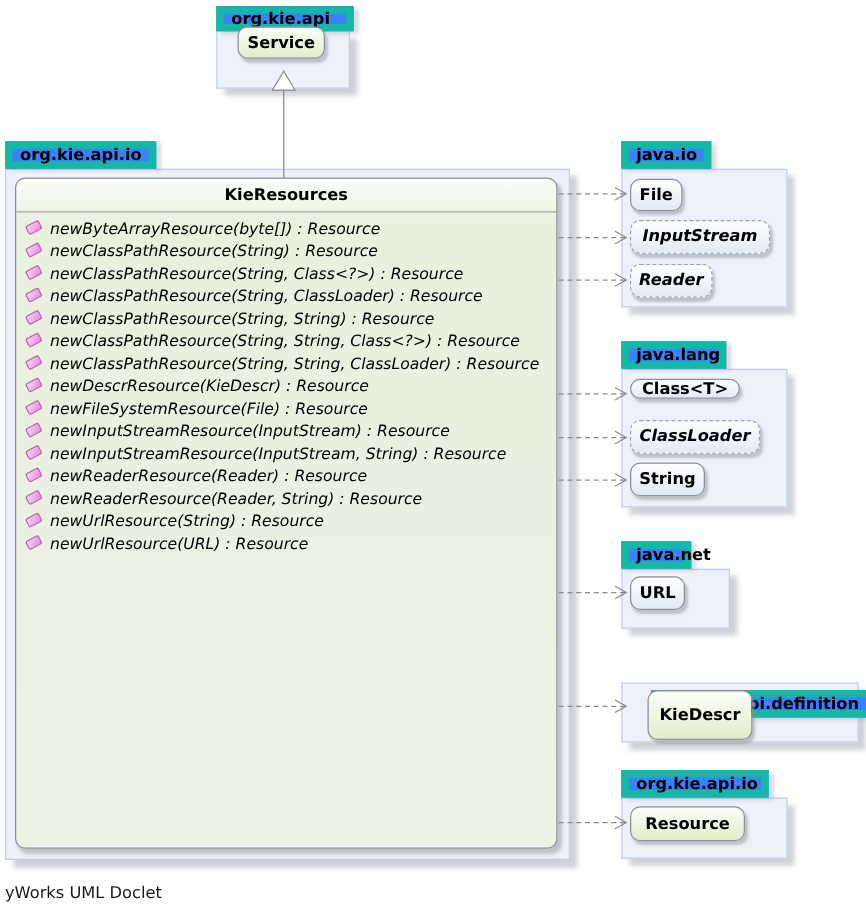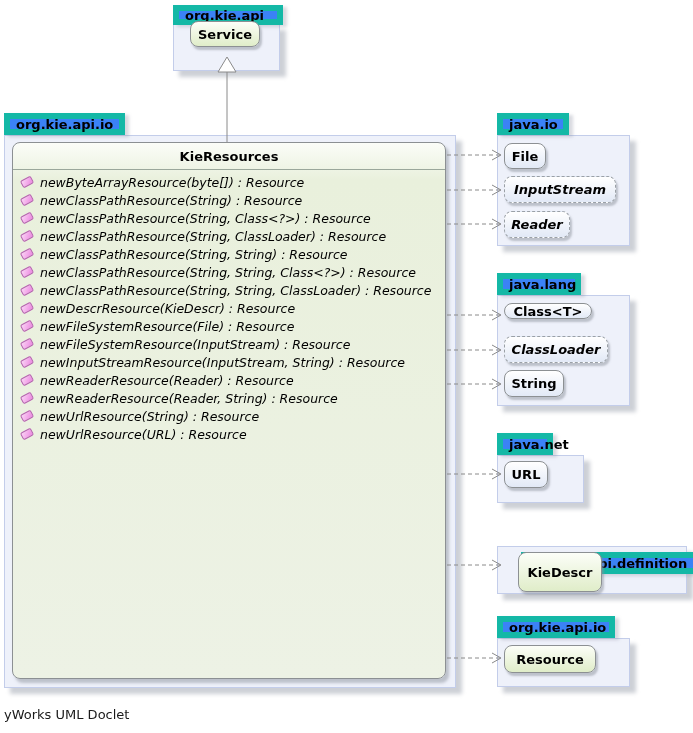--- a/index.html
+++ b/index.html
@@ -104,21 +104,21 @@
       <div class="method-row">
           <span class="method-icon"></span>
           <span>newDescrResource(KieDescr) : Resource</span>
         </div>
       <div class="method-row">
           <span class="method-icon"></span>
           <span>newFileSystemResource(File) : Resource</span>
         </div>
       <div class="method-row">
           <span class="method-icon"></span>
-          <span>newFileSystemResource(InputStream) : Resource</span>
+          <span>newInputStreamResource(InputStream) : Resource</span>
         </div>
       <div class="method-row">
           <span class="method-icon"></span>
           <span>newInputStreamResource(InputStream, String) : Resource</span>
         </div>
       <div class="method-row">
           <span class="method-icon"></span>
           <span>newReaderResource(Reader) : Resource</span>
         </div>
       <div class="method-row">

